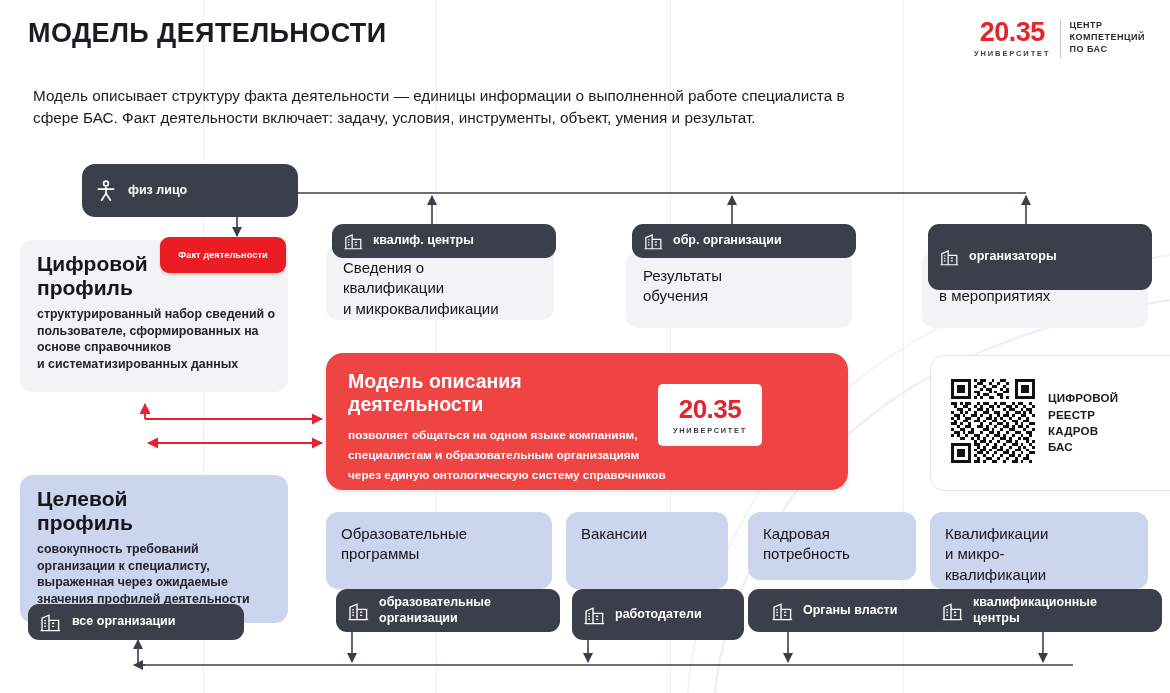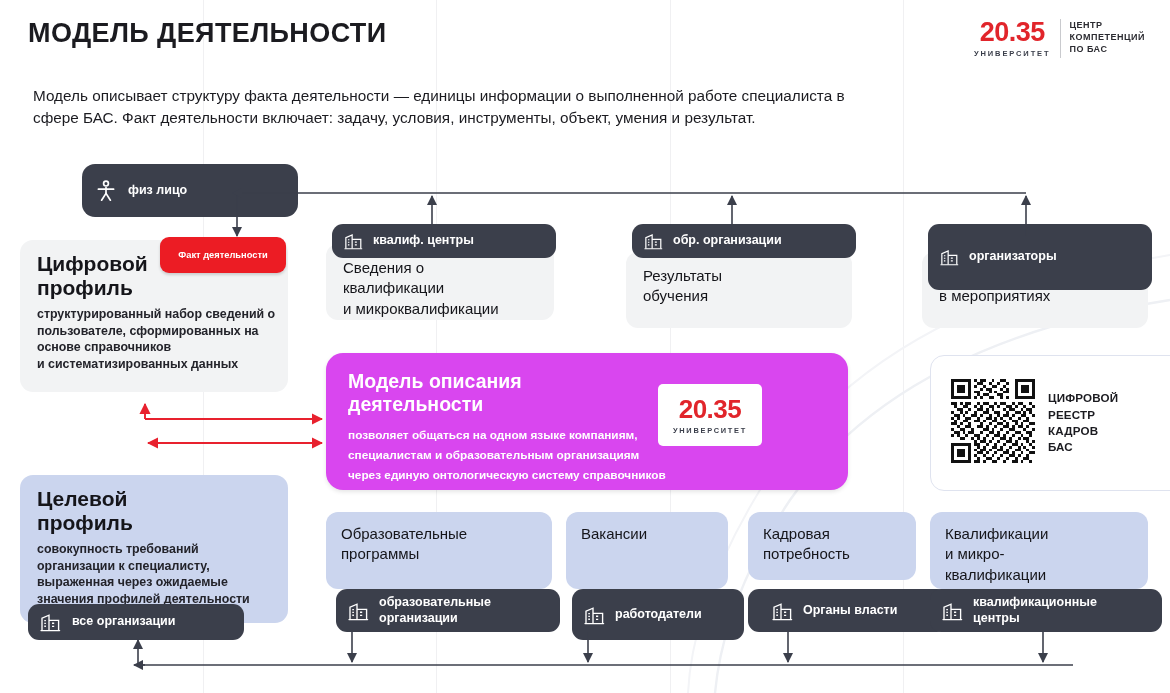--- a/index.html
+++ b/index.html
@@ -70,21 +70,21 @@
   
   .badge{
     position:absolute;background:#ec1c24;border-radius:9px;z-index:6;
     display:flex;align-items:center;justify-content:center;
     color:#fff;font-size:9.3px;font-weight:700;text-align:center;
     box-shadow:0 2px 3px rgba(0,0,0,.16);
   }
 
   
   .redcard{
-    position:absolute;background:#d946ef;border-radius:17px;z-index:3;
+    position:absolute;background:#ef4444;border-radius:17px;z-index:3;
     box-shadow:0 2px 4px rgba(0,0,0,.10);
   }
   .redcard .h{
     position:absolute;left:22px;top:17px;
     font-size:19.5px;font-weight:700;line-height:1.2;color:#fff;
   }
   .redcard .b{
     position:absolute;left:22px;top:72px;width:330px;
     font-size:11.8px;font-weight:700;line-height:1.7;color:#fff;
   }

